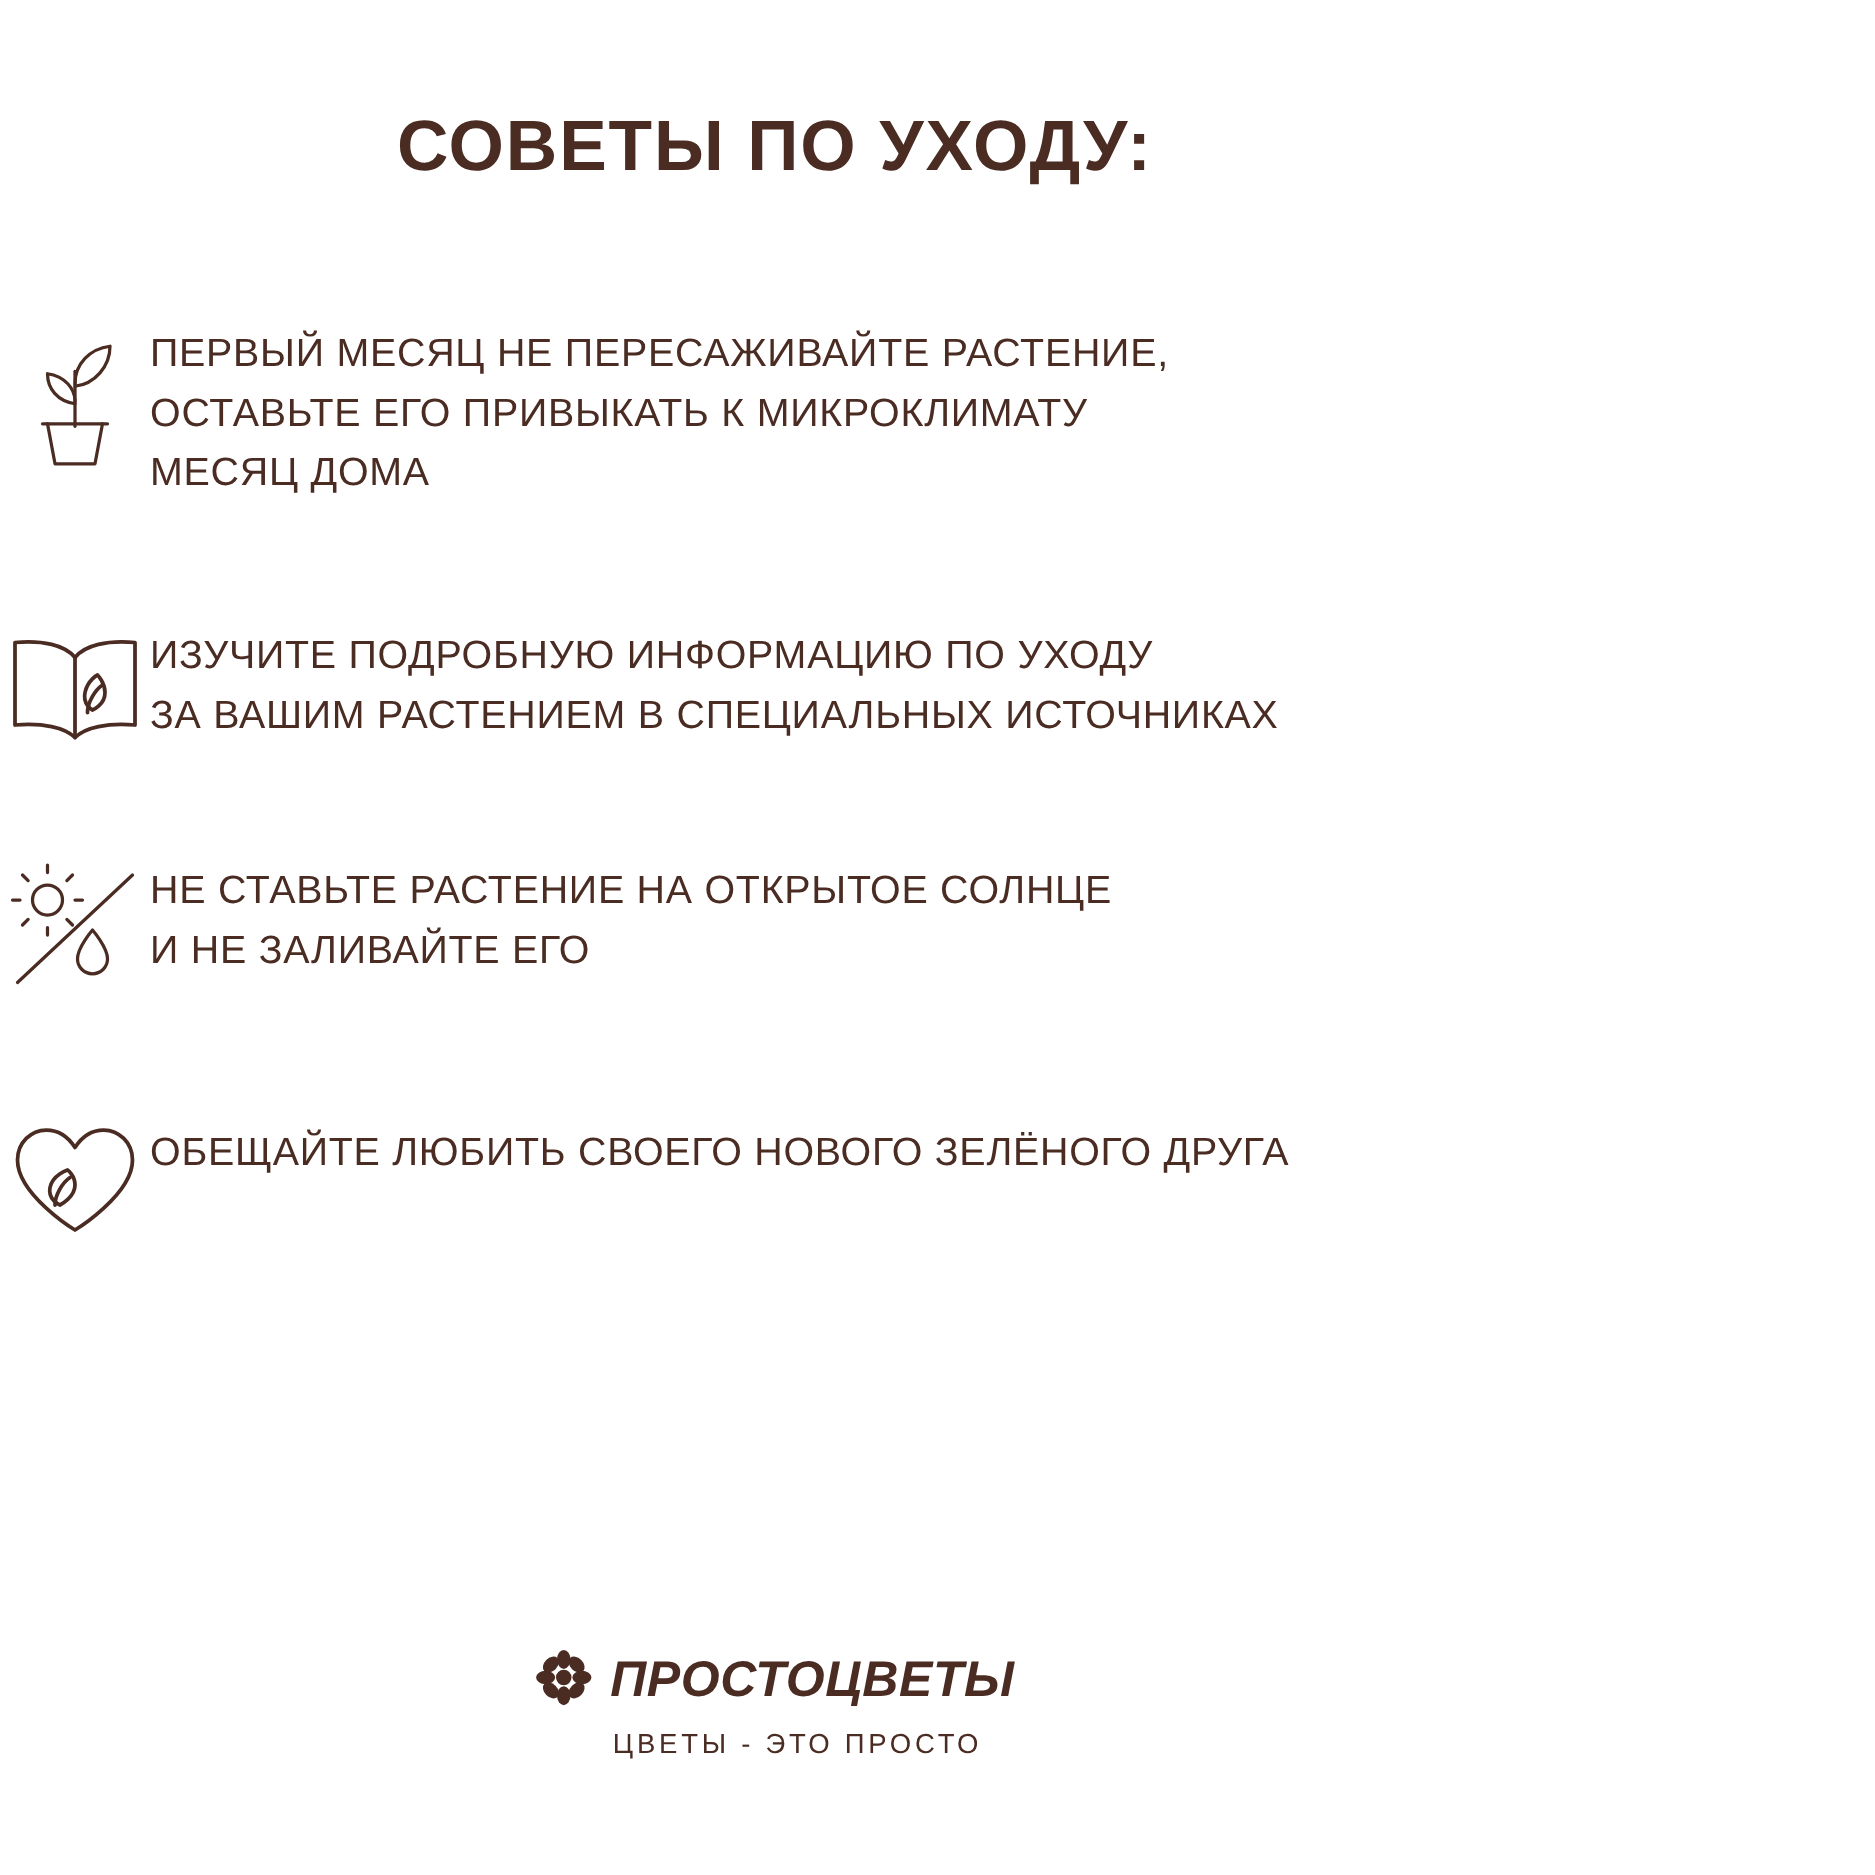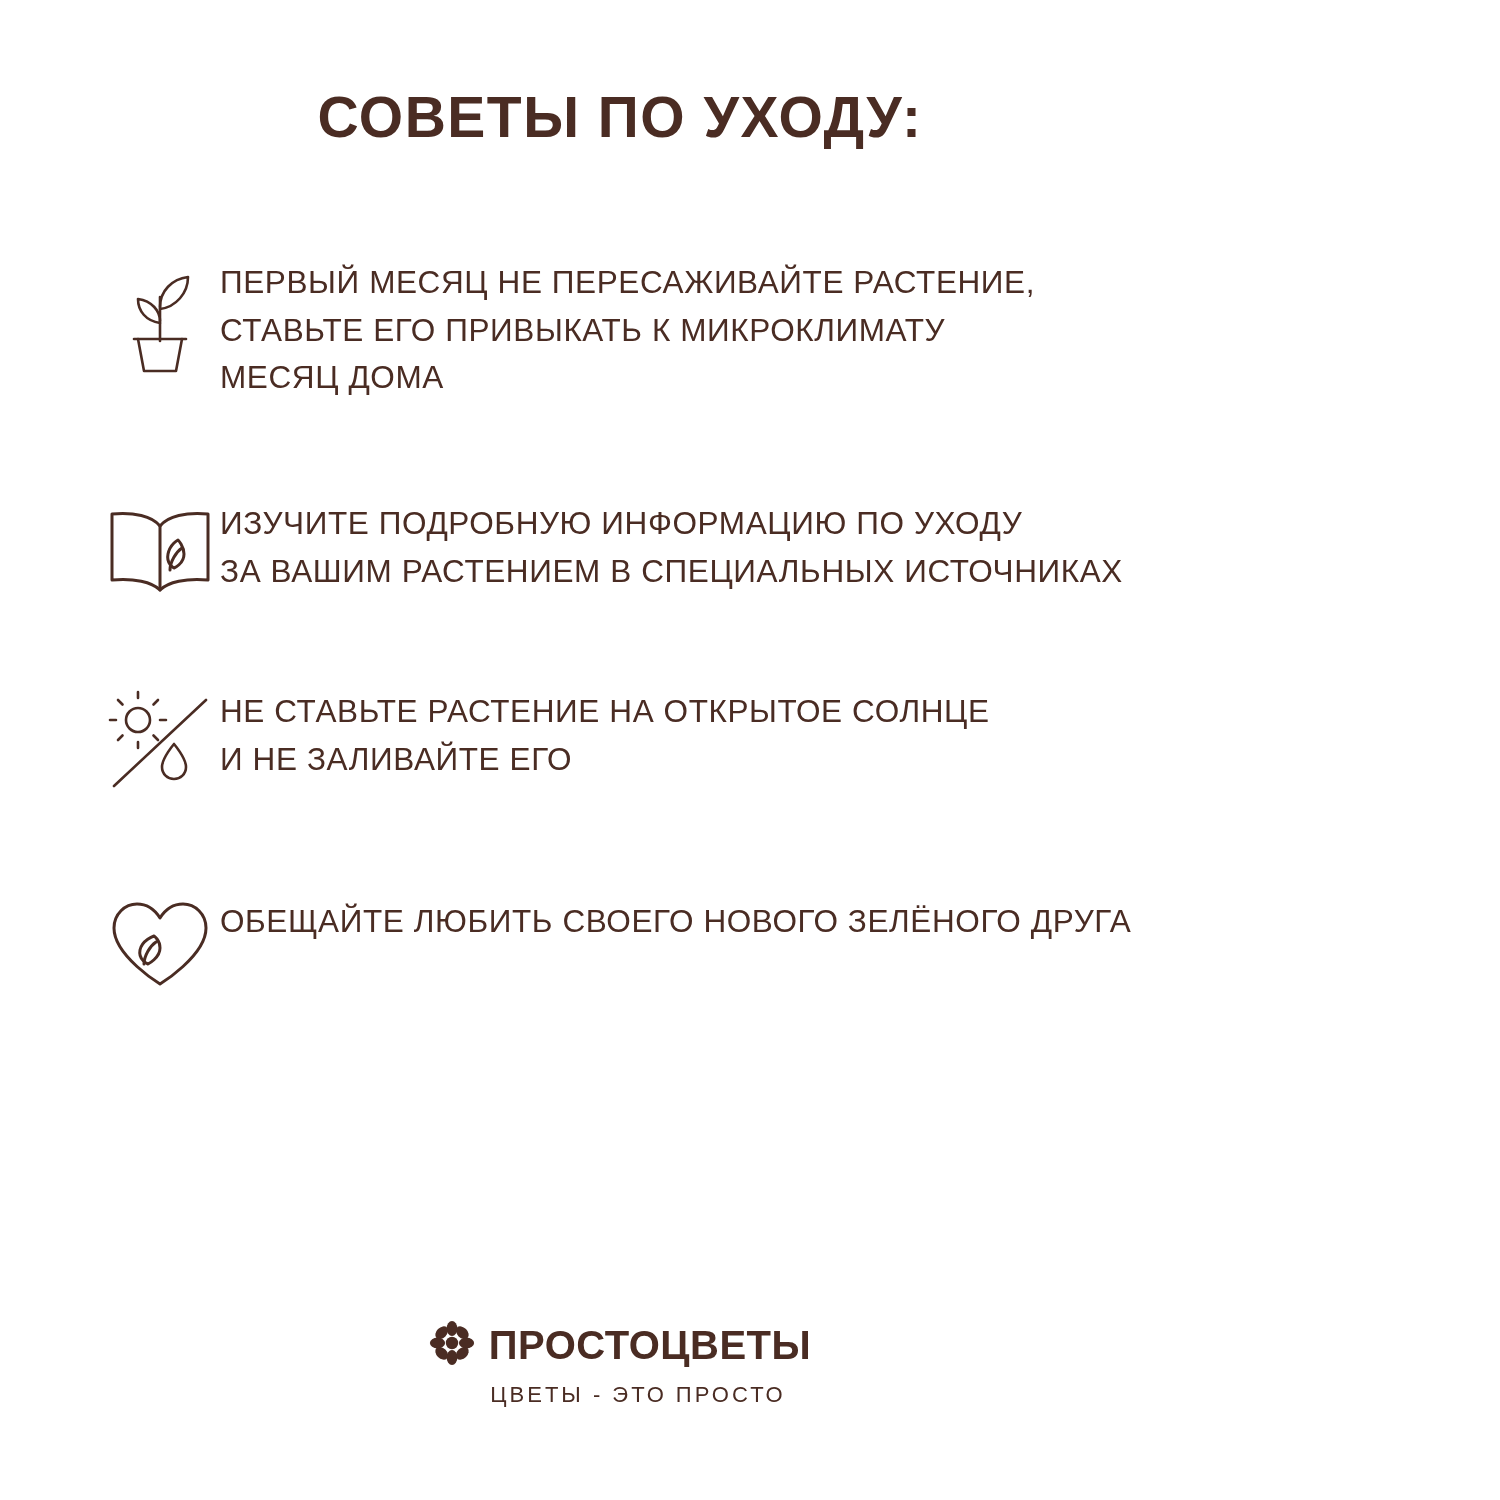--- a/index.html
+++ b/index.html
@@ -25,21 +25,20 @@
     font-size: 57px;
     font-weight: bold;
     letter-spacing: 1.5px;
     color: #4a2c23;
     margin: 0;
     padding-top: 86px;
     line-height: 1.1;
   }
   .tips {
     margin-top: 108px;
-    padding-left: 100px;
     padding-right: 60px;
   }
   .tip {
     display: flex;
     align-items: flex-start;
     margin-bottom: 74px;
   }
   .tip-icon {
     width: 120px;
     min-width: 120px;
@@ -79,20 +78,21 @@
     display: flex;
     align-items: center;
     justify-content: center;
     gap: 14px;
   }
   .brand-name {
     font-size: 40px;
     font-weight: bold;
     letter-spacing: 0.5px;
     color: #4a2c23;
+    font-style: italic;
   }
   .brand-tagline {
     margin-top: 12px;
     font-size: 22px;
     letter-spacing: 3px;
     color: #4a2c23;
     padding-left: 36px;
   }
 </style>
 </head>
@@ -109,21 +109,21 @@
         <svg width="92" height="112" viewBox="0 0 92 112" fill="none" stroke="#4a2c23" stroke-width="2.6" stroke-linecap="round" stroke-linejoin="round">
           <path d="M46 78 V34"></path>
           <path d="M46 44 C46 28 58 16 74 14 C74 30 62 44 46 46"></path>
           <path d="M46 58 C46 48 38 38 24 36 C24 48 32 58 46 60"></path>
           <path d="M20 76 H72"></path>
           <path d="M24 76 L30 108 H62 L68 76"></path>
         </svg>
       </div>
       <div class="tip-text">
         <div>ПЕРВЫЙ МЕСЯЦ НЕ ПЕРЕСАЖИВАЙТЕ РАСТЕНИЕ,</div>
-        <div>СТАВЬТЕ ЕГО ПРИВЫКАТЬ К МИКРОКЛИМАТУ</div>
+        <div>ОСТАВЬТЕ ЕГО ПРИВЫКАТЬ К МИКРОКЛИМАТУ</div>
         <div>МЕСЯЦ ДОМА</div>
       </div>
     </div>
 
     <div class="tip tip-3">
       <div class="tip-icon">
         <svg width="112" height="96" viewBox="0 0 112 96" fill="none" stroke="#4a2c23" stroke-width="3" stroke-linecap="round" stroke-linejoin="round">
           <path d="M56 22 C48 12 30 8 8 10 V76 C30 74 48 78 56 86 C64 78 82 74 104 76 V10 C82 8 64 12 56 22 Z"></path>
           <path d="M56 22 V86"></path>
           <path d="M74 36 C74 36 66 40 64 50 C62 60 70 64 70 64 C70 64 80 60 80 50 C80 42 74 36 74 36 Z"></path>

